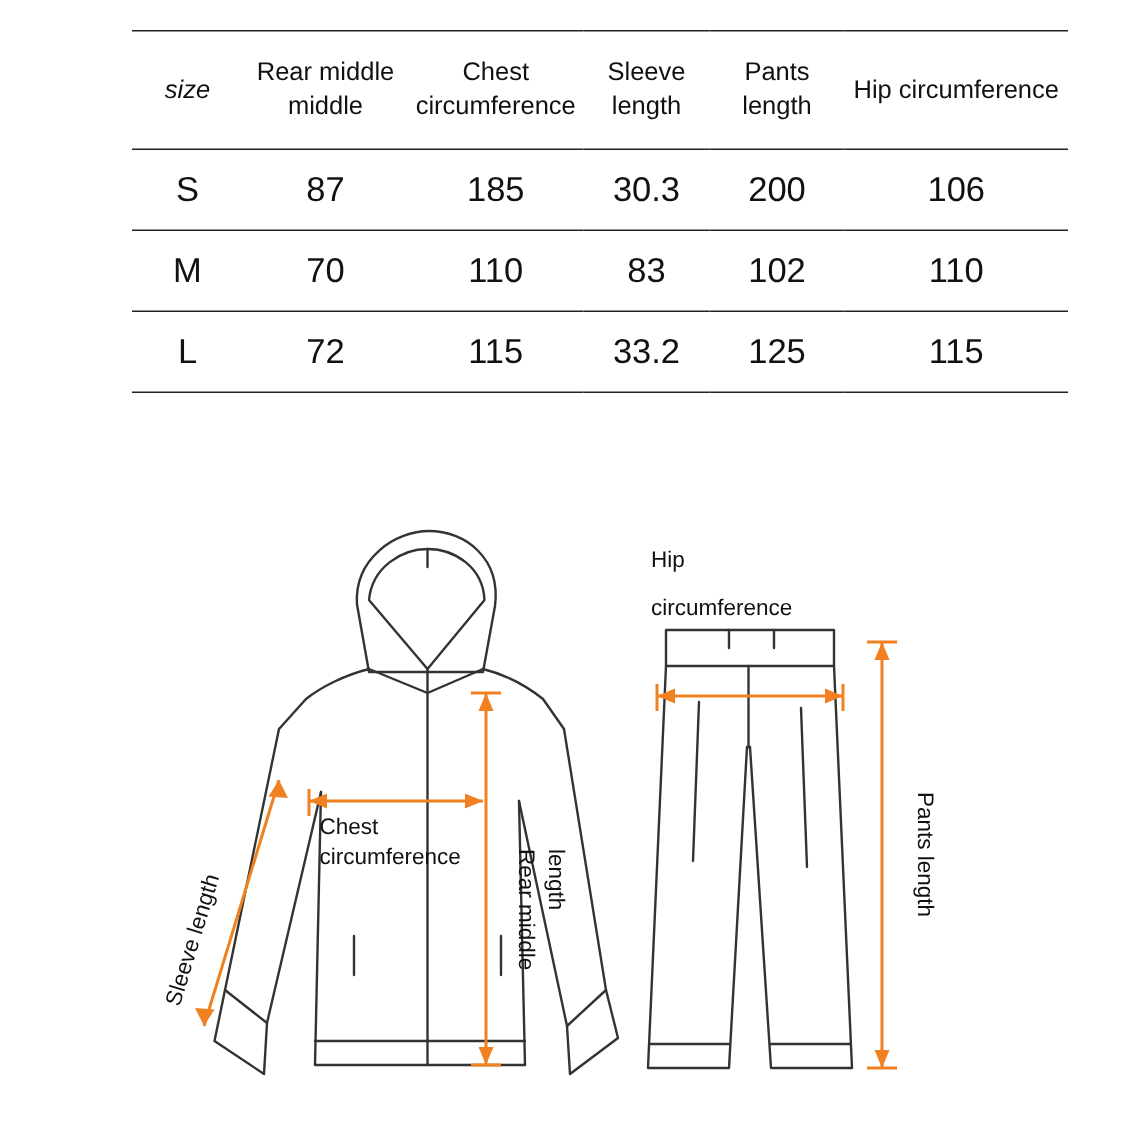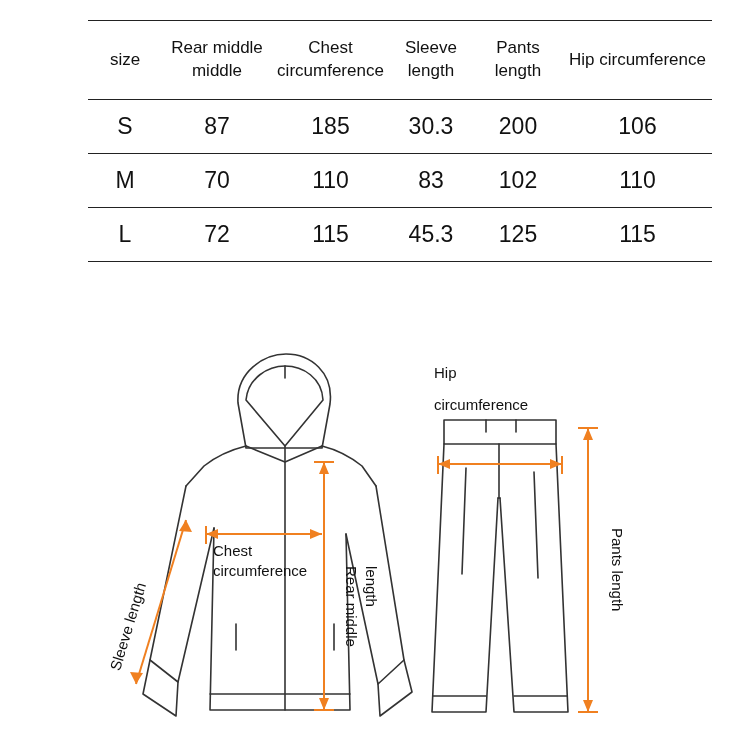--- a/index.html
+++ b/index.html
@@ -52,21 +52,21 @@
     color: #111;
   }
   
   col.c0 { width: 74px; }
   col.c1 { width: 110px; }
   col.c2 { width: 117px; }
   col.c3 { width: 84px; }
   col.c4 { width: 90px; }
   col.c5 { width: 149px; }
 
-  th.hdr-0 { text-align: center; }
+  th.hdr-0 { text-align: center; font-style: italic; }
   th.hdr-1, th.hdr-2, th.hdr-5 { text-align: left; padding-left: 6px; }
   th.hdr-3, th.hdr-4 { text-align: left; padding-left: 6px; }
 
   td.col-0 { text-align: left; padding-left: 18px; }
 
   
   #diagram {
     position: absolute;
     left: 0;
     top: 338px;
@@ -119,21 +119,21 @@
         <td>70</td>
         <td>110</td>
         <td>83</td>
         <td>102</td>
         <td>110</td>
       </tr>
       <tr>
         <td class="col-0">L</td>
         <td>72</td>
         <td>115</td>
-        <td>45.3</td>
+        <td>33.2</td>
         <td>125</td>
         <td>115</td>
       </tr>
     </tbody>
   </table>
 </div>
 
 <div id="diagram">
   <svg width="750" height="412" viewBox="0 0 750 412" xmlns="http://www.w3.org/2000/svg">
 

